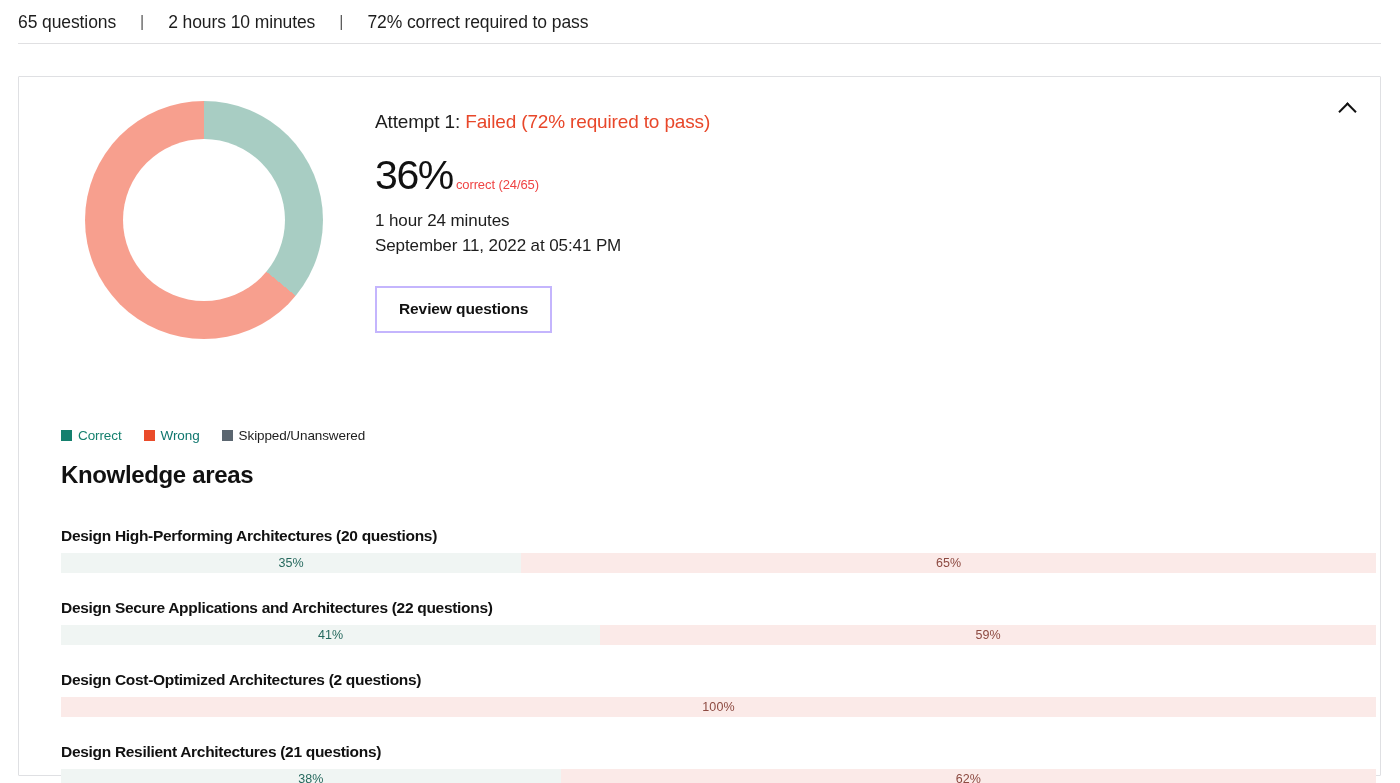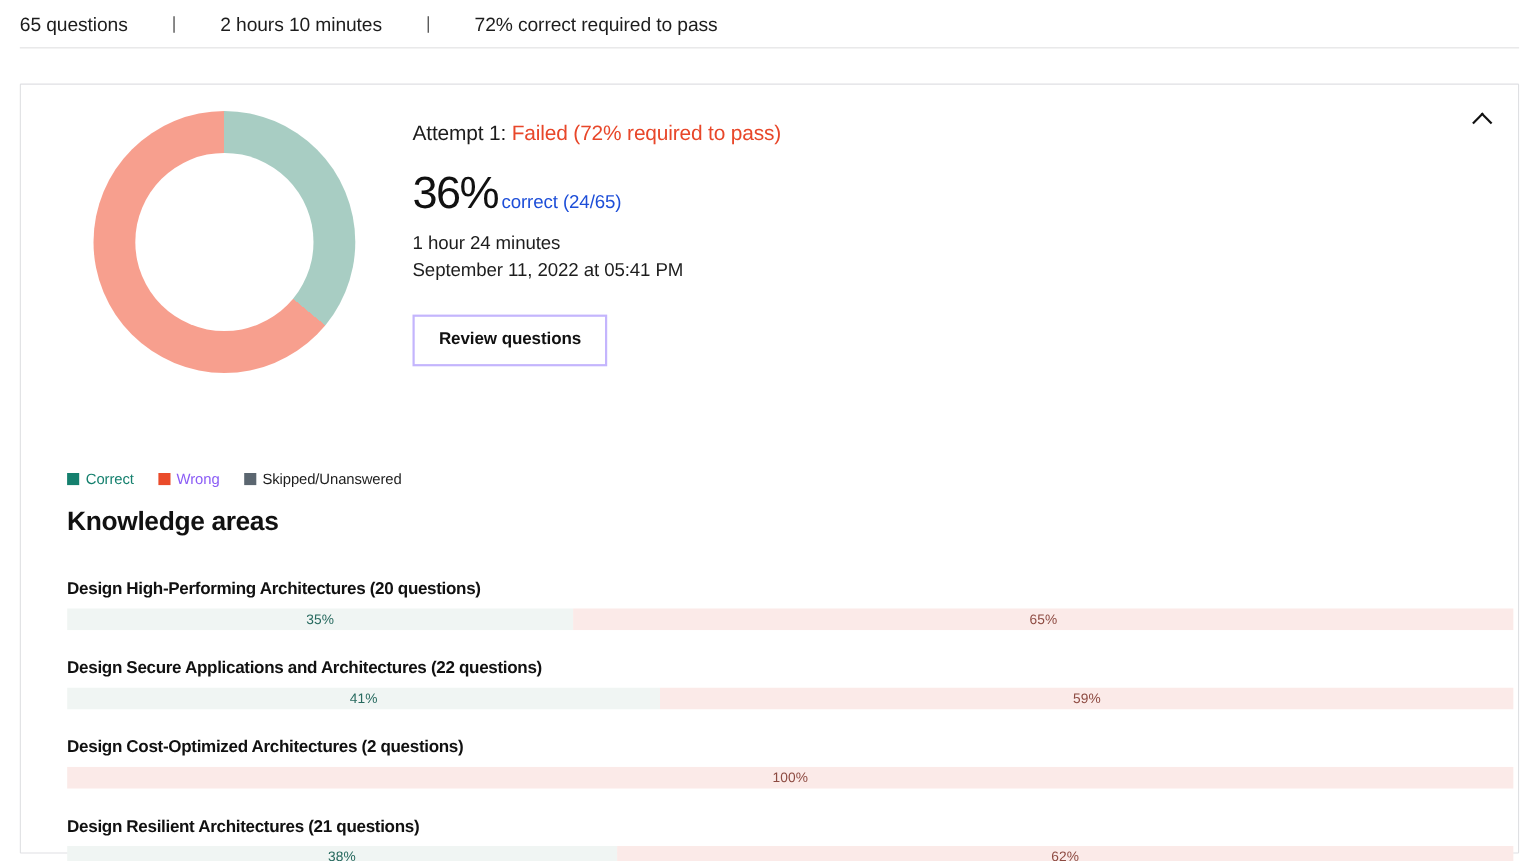--- a/index.html
+++ b/index.html
@@ -24,21 +24,21 @@
 
   
   .meta-bar {
     position: absolute;
     left: 18px;
     top: 0px;
     width: 1363px;
     height: 44px;
     display: flex;
     align-items: center;
-    gap: 16px;
+    gap: 0px;
   }
   .meta-item {
     font-size: 17.5px;
     color: #1d1d1d;
     letter-spacing: -0.1px;
     white-space: nowrap;
   }
   .meta-sep {
     color: #5c5c5c;
     font-size: 16px;
@@ -177,22 +177,22 @@
     margin-bottom: 12px;
   }
   .score-big {
     font-size: 41px;
     font-weight: 400;
     color: #111111;
     letter-spacing: -1.4px;
     line-height: 1;
   }
   .score-sub {
-    font-size: 17px;
-    color: #1d4ed8;
+    font-size: 13px;
+    color: #ef4444;
     letter-spacing: -0.1px;
     margin-left: 3px;
   }
   .detail-meta {
     font-size: 17px;
     color: #1d1d1d;
     letter-spacing: -0.1px;
     line-height: 1.48;
   }
   .review-btn {
@@ -283,21 +283,21 @@
       </div>
     </div>
 
     <div class="legend legend-top" id="legend-top">
         <div class="legend-item">
           <span class="legend-swatch" style="background: rgb(21, 128, 110);"></span>
           <span class="legend-label" style="color: rgb(21, 128, 110);">Correct</span>
         </div>
         <div class="legend-item">
           <span class="legend-swatch" style="background: rgb(234, 75, 42);"></span>
-          <span class="legend-label" style="color: #8b5cf6;">Wrong</span>
+          <span class="legend-label" style="color: #0f766e;">Wrong</span>
         </div>
         <div class="legend-item">
           <span class="legend-swatch" style="background: rgb(91, 102, 112);"></span>
           <span class="legend-label" style="color: rgb(29, 29, 29); text-align: center;">Skipped/Unanswered</span>
         </div>
       </div>
 
     <div class="detail">
       <p class="attempt-line">
         <span>Attempt 1: </span><span class="attempt-status">Failed (72% required to pass)</span>

